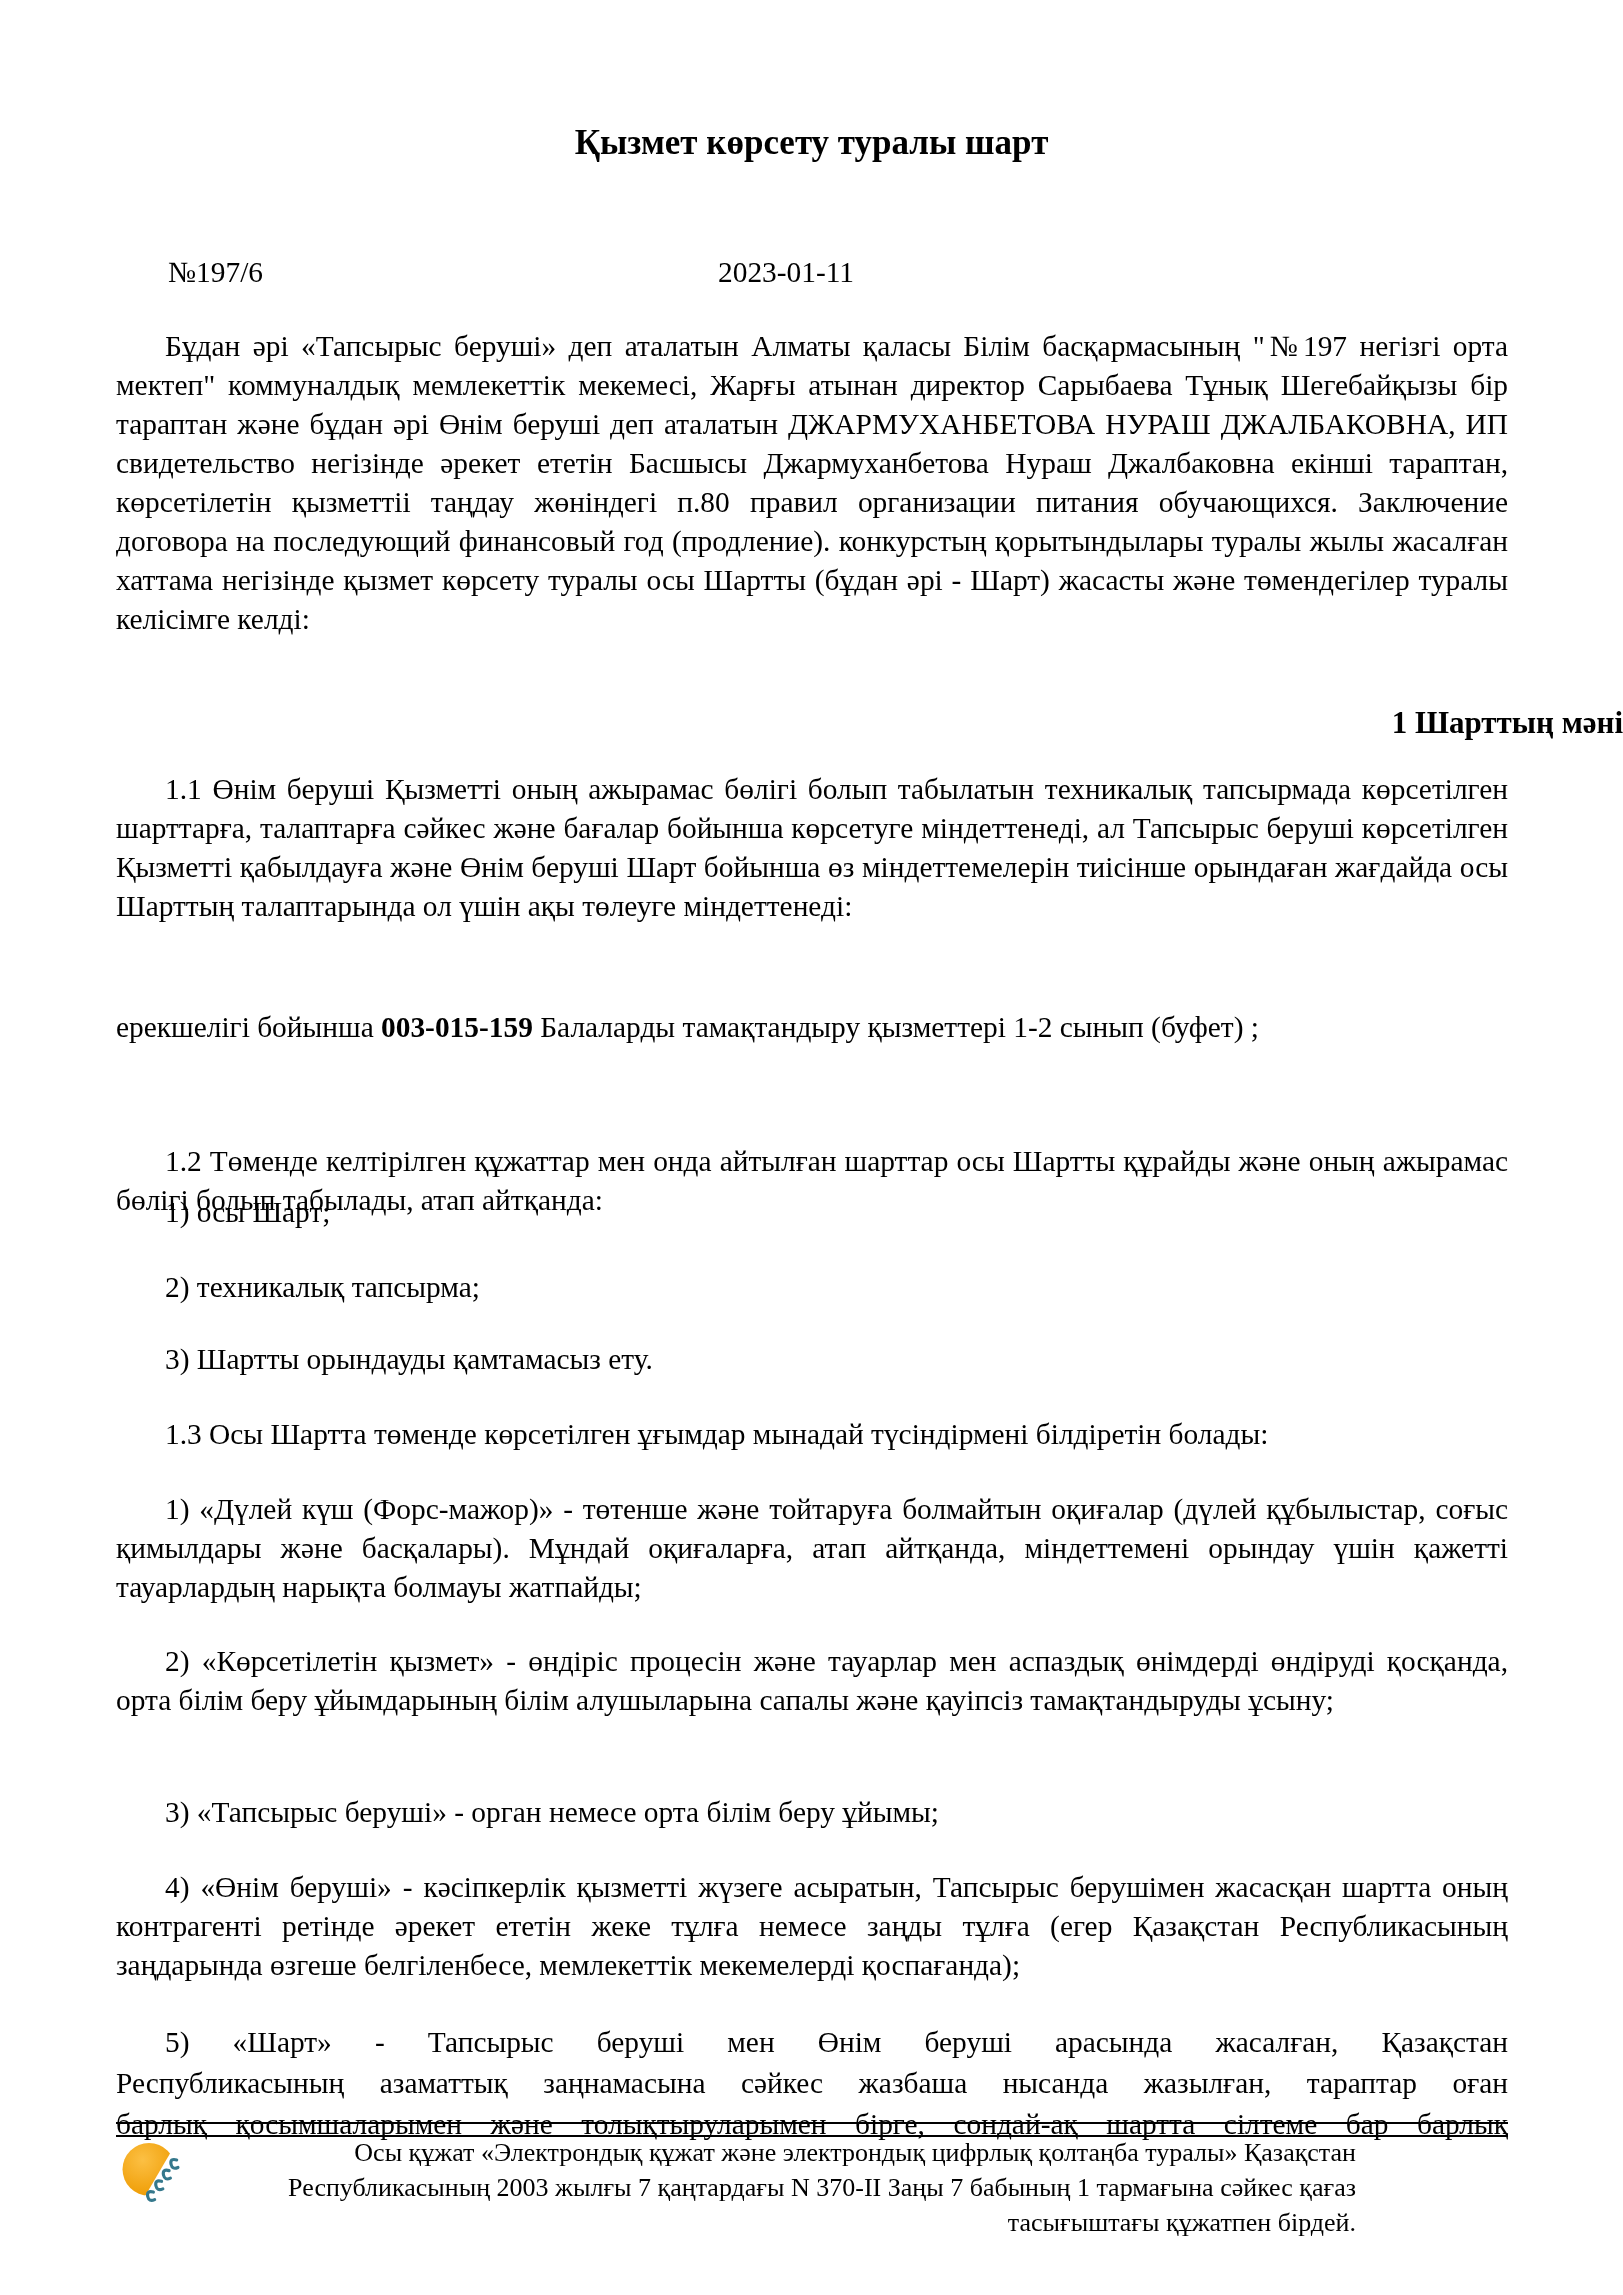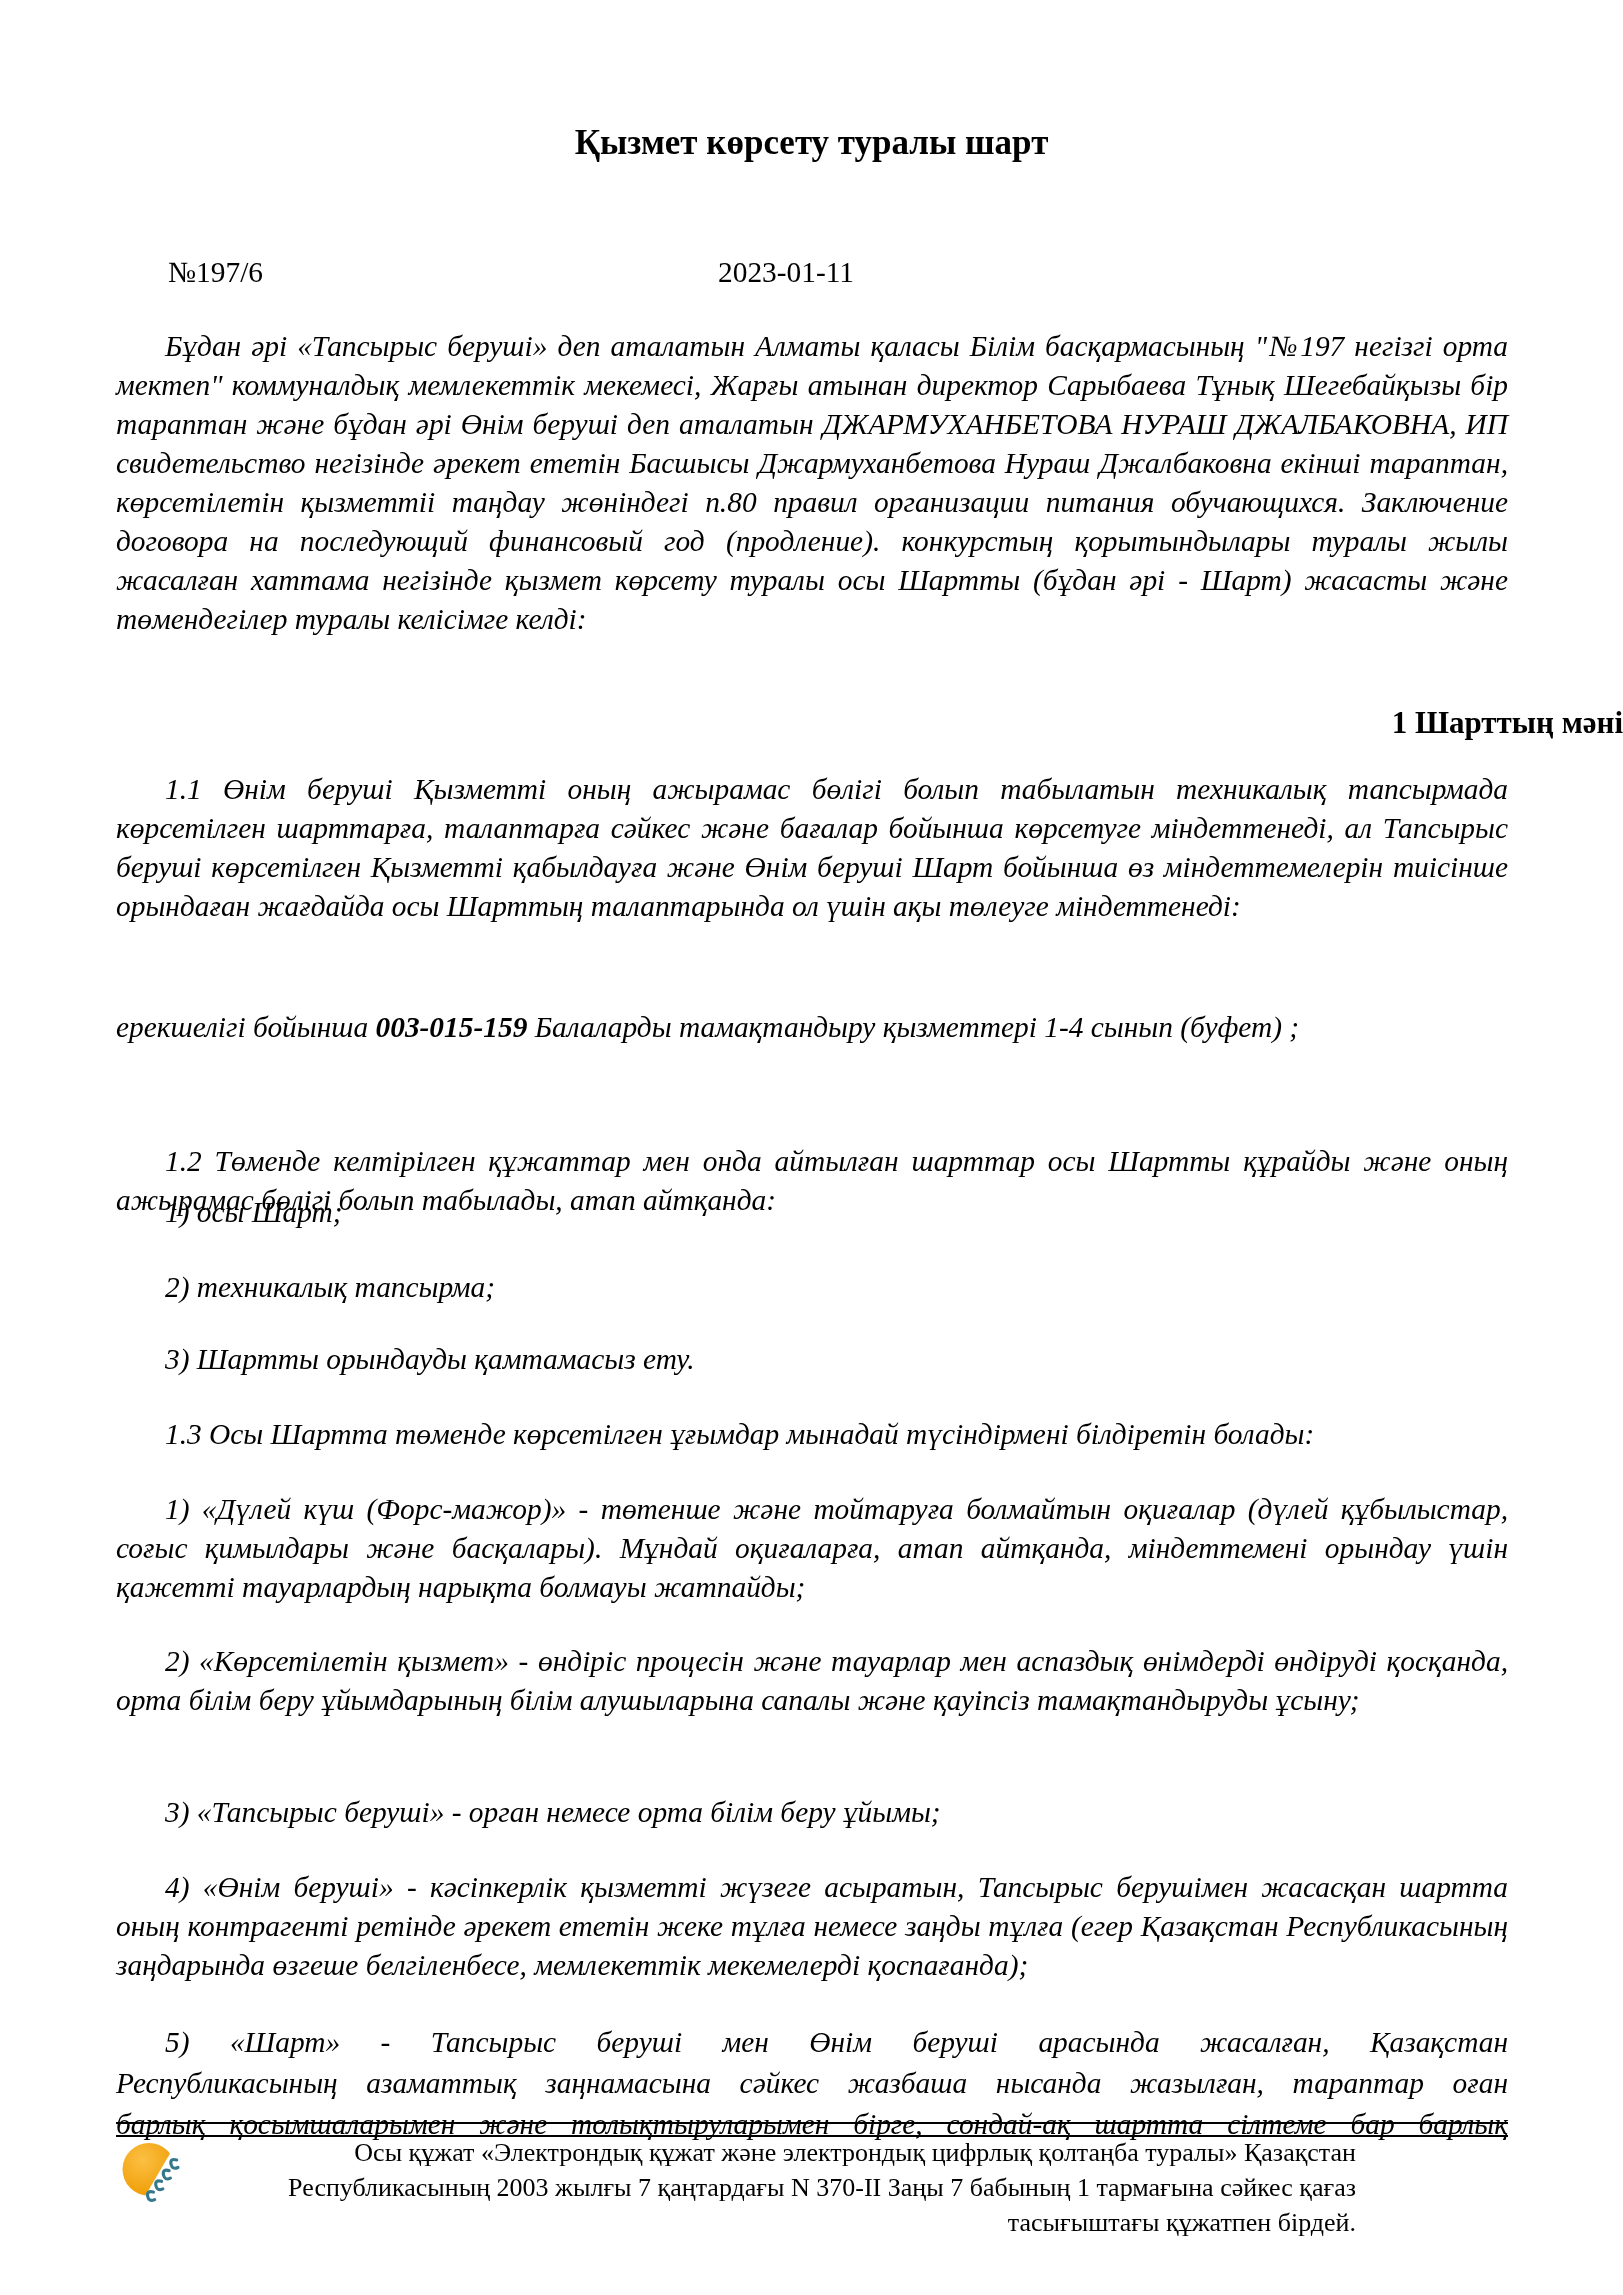--- a/index.html
+++ b/index.html
@@ -40,21 +40,20 @@
   }
   .para {
     position: absolute;
     left: 116px;
     width: 1392px;
     margin: 0;
     font-size: 29.4px;
     line-height: 39px;
     text-align: justify;
     text-indent: 49px;
-    font-style: italic;
   }
   .noindent { text-indent: 0; }
   .heading {
     position: absolute;
     top: 705px;
     left: 0;
     width: 100%;
     margin: 0;
     text-align: right;
     font-size: 31px;
@@ -100,21 +99,21 @@
 
   <div class="meta-number">№197/6</div>
   <div class="meta-date">2023-01-11</div>
 
   <p class="para" style="top:327px">Бұдан әрі «Тапсырыс беруші» деп аталатын Алматы қаласы Білім басқармасының "№197 негізгі орта мектеп" коммуналдық мемлекеттік мекемесі, Жарғы атынан директор Сарыбаева Тұнық Шегебайқызы бір тараптан және бұдан әрі Өнім беруші деп аталатын ДЖАРМУХАНБЕТОВА НУРАШ ДЖАЛБАКОВНА, ИП свидетельство негізінде әрекет ететін Басшысы Джармуханбетова Нураш Джалбаковна екінші тараптан, көрсетілетін қызметтіі таңдау жөніндегі п.80 правил организации питания обучающихся. Заключение договора на последующий финансовый год (продление). конкурстың қорытындылары туралы жылы жасалған хаттама негізінде қызмет көрсету туралы осы Шартты (бұдан әрі - Шарт) жасасты және төмендегілер туралы келісімге келді:</p>
 
   <h2 class="heading">1 Шарттың мәні</h2>
 
   <p class="para" style="top:770px">1.1 Өнім беруші Қызметті оның ажырамас бөлігі болып табылатын техникалық тапсырмада көрсетілген шарттарға, талаптарға сәйкес және бағалар бойынша көрсетуге міндеттенеді, ал Тапсырыс беруші көрсетілген Қызметті қабылдауға және Өнім беруші Шарт бойынша өз міндеттемелерін тиісінше орындаған жағдайда осы Шарттың талаптарында ол үшін ақы төлеуге міндеттенеді:</p>
 
-  <p class="para noindent" style="top:1008px"><span>ерекшелігі бойынша </span><b>003-015-159</b><span> Балаларды тамақтандыру қызметтері 1-4 сынып (буфет) ;</span></p>
+  <p class="para noindent" style="top:1008px"><span>ерекшелігі бойынша </span><b>003-015-159</b><span> Балаларды тамақтандыру қызметтері 1-2 сынып (буфет) ;</span></p>
 
   <p class="para" style="top:1142px">1.2 Төменде келтірілген құжаттар мен онда айтылған шарттар осы Шартты құрайды және оның ажырамас бөлігі болып табылады, атап айтқанда:</p>
 
   <p class="para" style="top:1193px">1) осы Шарт;</p>
   <p class="para" style="top:1268px">2) техникалық тапсырма;</p>
   <p class="para" style="top:1340px">3) Шартты орындауды қамтамасыз ету.</p>
 
   <p class="para" style="top:1415px">1.3 Осы Шартта төменде көрсетілген ұғымдар мынадай түсіндірмені білдіретін болады:</p>
 
   <p class="para" style="top:1490px">1) «Дүлей күш (Форс-мажор)» - төтенше және тойтаруға болмайтын оқиғалар (дүлей құбылыстар, соғыс қимылдары және басқалары). Мұндай оқиғаларға, атап айтқанда, міндеттемені орындау үшін қажетті тауарлардың нарықта болмауы жатпайды;</p>

